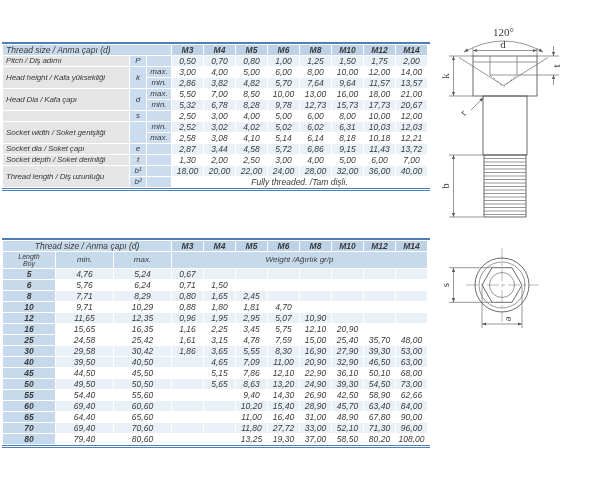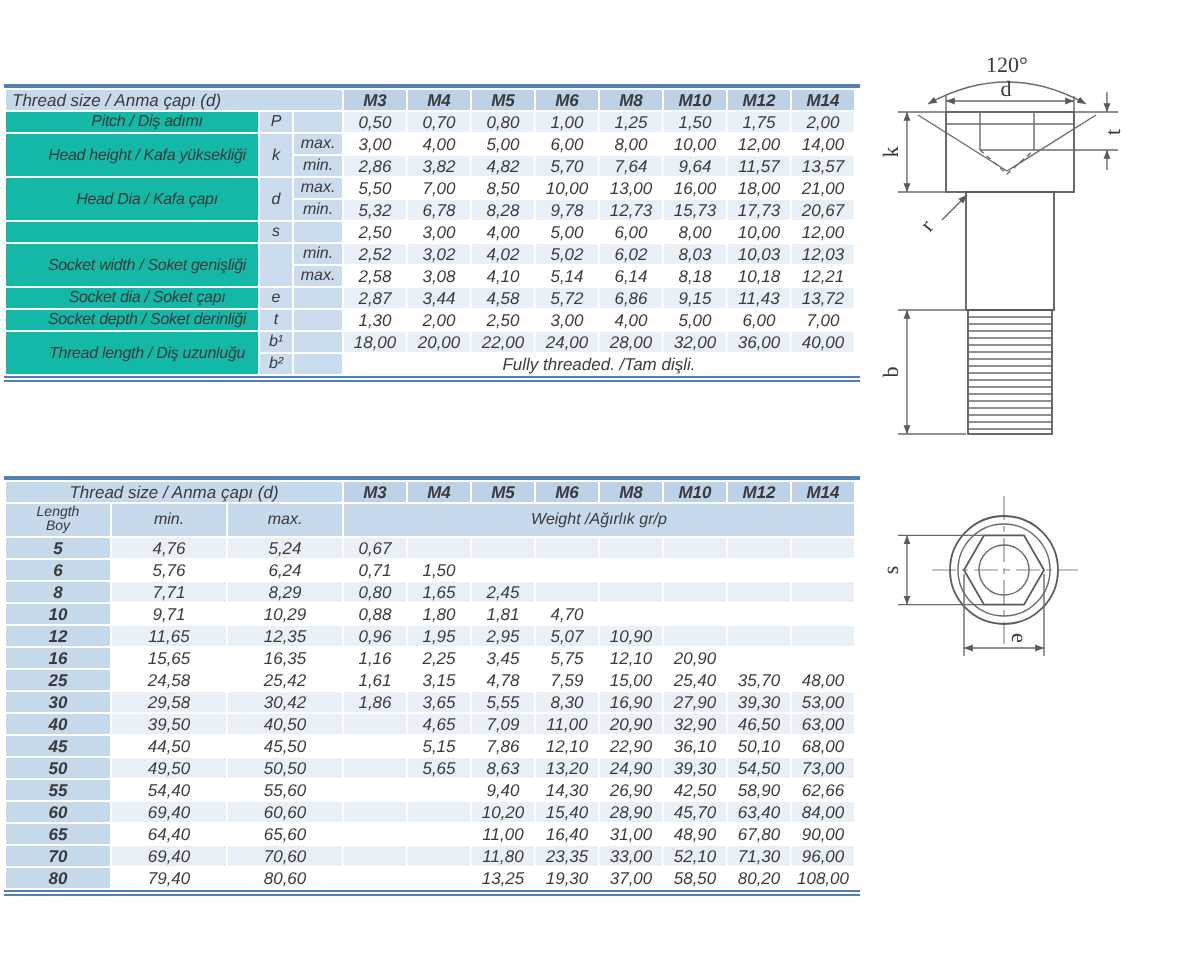--- a/index.html
+++ b/index.html
@@ -16,21 +16,21 @@
   #wrap2{top:238px;}
   table.tbl{
     border-collapse:separate;border-spacing:1px;table-layout:fixed;
     width:426px;font-size:8.5px;color:#3a3a3a;font-style:italic;
   }
   td{height:10px;line-height:10px;padding:0;text-align:center;
      overflow:hidden;white-space:nowrap;vertical-align:middle;}
   td.hdr{background:#bdd2e6;font-weight:bold;}
   td.lblh{text-align:left;padding-left:3px;font-weight:normal;background:#c7daeb;}
   td.lblh2{text-align:center;font-weight:normal;background:#c7daeb;}
-  td.lbl{background:#14b8a6;text-align:center;padding-left:15px;font-size:8px;letter-spacing:-0.15px;}
+  td.lbl{background:#e5e5e5;text-align:left;padding-left:3px;font-size:8px;letter-spacing:-0.15px;}
   td.sym,td.sub{background:#cadced;font-size:8px;}
   td.val,td.mm{background:#ffffff;}
   td.stripe{background:#eaf0f7;}
   td.note{background:#ffffff;}
   td.lenc{background:#c6d9eb;font-weight:bold;}
   td.sub2{background:#c7daeb;height:16px;font-size:8px;}
   td.sub2 div{line-height:7.5px;font-size:7px;}
   .drawing{position:absolute;}
   #side-view{left:440px;top:8px;}
   #top-view{left:440px;top:240px;}
@@ -147,21 +147,21 @@
         </tr>
         <tr>
           <td class="lbl" rowspan="2">Socket width / Soket genişliği</td>
           <td class="sym" rowspan="2"></td>
           <td class="sub">min.</td>
           <td class="val stripe">2,52</td>
           <td class="val stripe">3,02</td>
           <td class="val stripe">4,02</td>
           <td class="val stripe">5,02</td>
           <td class="val stripe">6,02</td>
-          <td class="val stripe">8,03</td>
+          <td class="val stripe">6,31</td>
           <td class="val stripe">10,03</td>
           <td class="val stripe">12,03</td>
         </tr>
         <tr>
           <td class="sub">max.</td>
           <td class="val">2,58</td>
           <td class="val">3,08</td>
           <td class="val">4,10</td>
           <td class="val">5,14</td>
           <td class="val">6,14</td>
@@ -435,21 +435,21 @@
           <td class="val">67,80</td>
           <td class="val">90,00</td>
         </tr>
         <tr>
           <td class="lenc">70</td>
           <td class="mm stripe">69,40</td>
           <td class="mm stripe">70,60</td>
           <td class="val stripe"></td>
           <td class="val stripe"></td>
           <td class="val stripe">11,80</td>
-          <td class="val stripe">23,35</td>
+          <td class="val stripe">27,72</td>
           <td class="val stripe">33,00</td>
           <td class="val stripe">52,10</td>
           <td class="val stripe">71,30</td>
           <td class="val stripe">96,00</td>
         </tr>
         <tr>
           <td class="lenc">80</td>
           <td class="mm">79,40</td>
           <td class="mm">80,60</td>
           <td class="val"></td>

